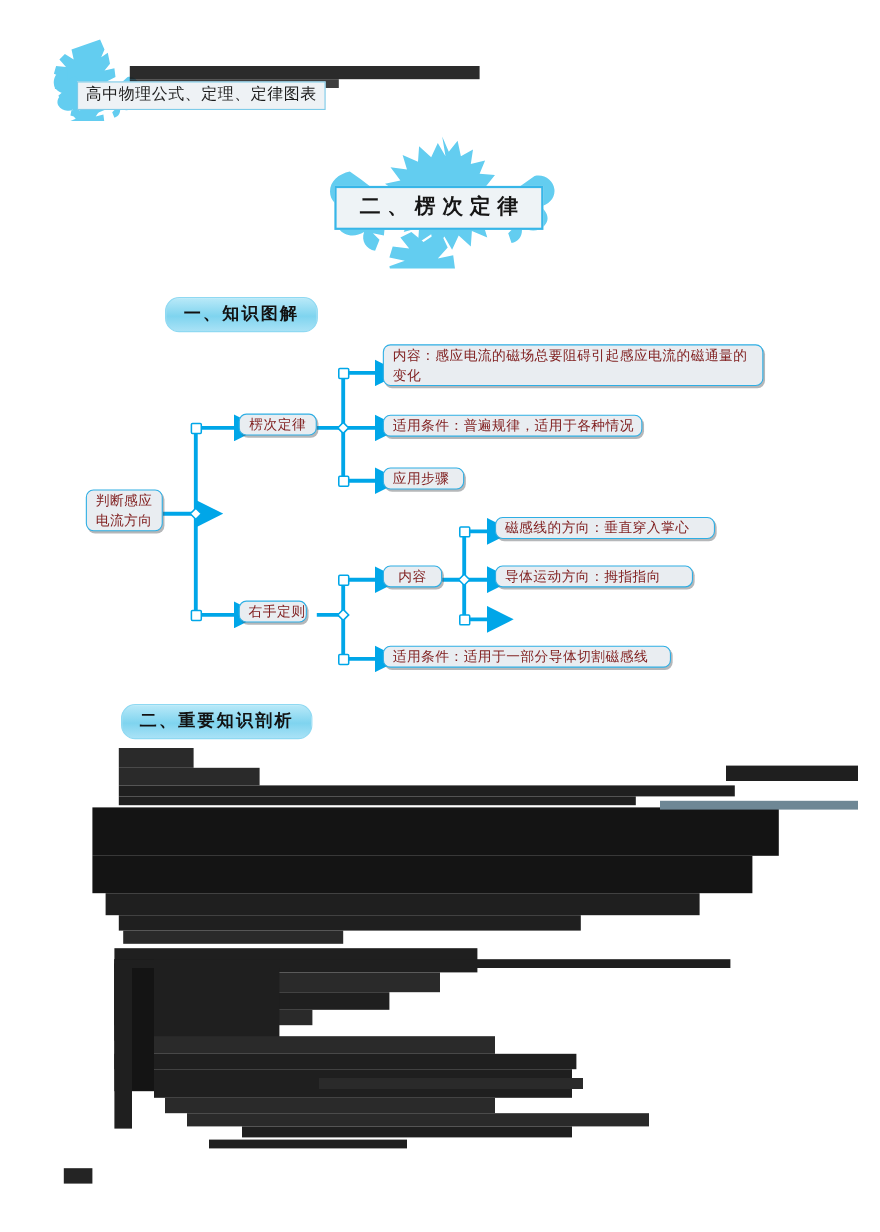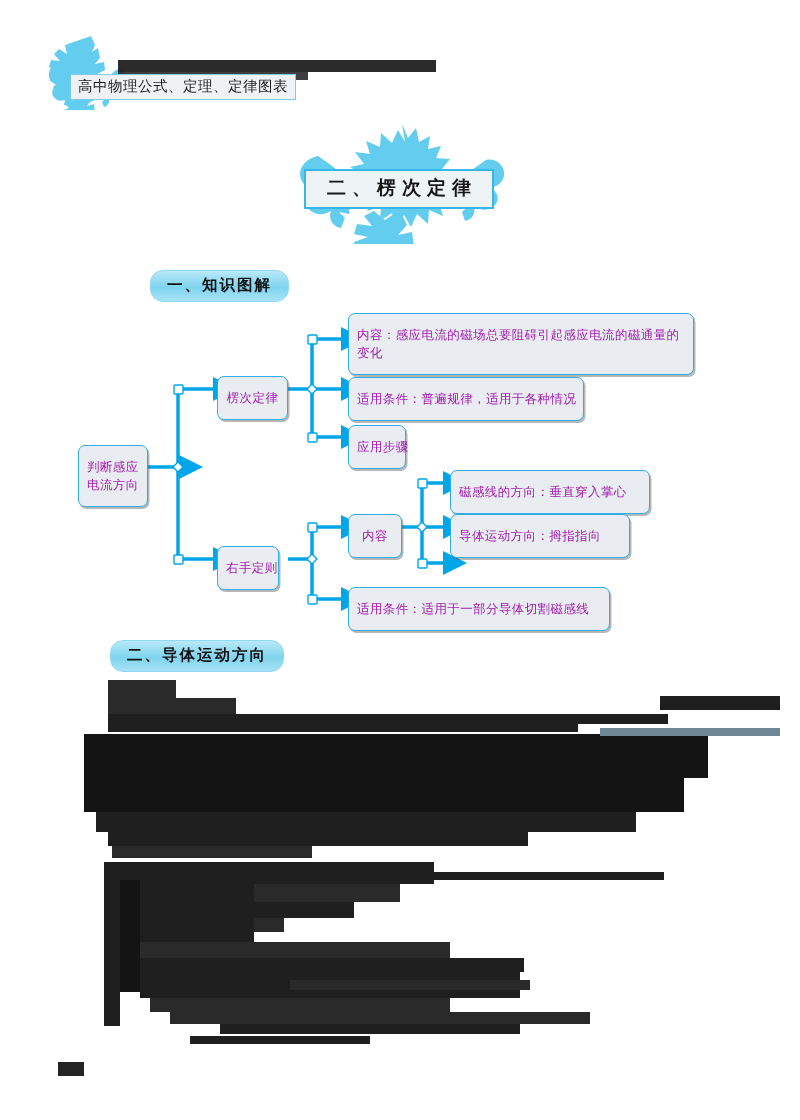--- a/index.html
+++ b/index.html
@@ -114,25 +114,25 @@
     width: 630px; height: 320px;
   }
   #flow svg { position:absolute; left:0; top:0; }
 
   .node {
     position: absolute;
     box-sizing: border-box;
     background: #e9edf1;
     border: 1.6px solid #2eaee4;
     border-radius: 7px;
-    color: #a21caf;
+    color: #7f1d1d;
     font-size: 12.5px;
     line-height: 1.45;
     letter-spacing: .4px;
-    padding: 12px 8px;
+    padding: 0 8px;
     box-shadow: 1.5px 2px 0 rgba(90,95,100,.45);
     white-space: nowrap;
   }
   .node.wrap { white-space: normal; }
 
   
   #body-redact {
     position: absolute;
     left: 0; top: 676px;
     width: 800px; height: 444px;
@@ -184,21 +184,21 @@
           <path d="M204 38 c9 -2 17 4 18 12 1 8 -5 14 -13 16 7 4 9 12 4 17 -5 6 -14 6 -21 1 2 7 -2 14 -9 15 l-3 -9 5 -5 -9 2 -1 -9 9 -2 -11 -5 3 -7 11 2 -8 -6 5 -6 10 3 -7 -7 z"></path>
           <path d="M118 88 l7 15 -9 10 14 -3 2 15 -12 3 13 8 -8 9 -15 -8 3 13 -12 0 -5 -14 -8 9 -8 -8 8 -10 -14 3 -2 -10 14 -5 -14 -3 3 -10 15 2 -8 -10 10 -5 11 9 z"></path>
         </g>
       </svg>
     </div>
     <div id="chapter-title">二、楞次定律</div>
   </div>
 
   <div class="section-head" id="section-1">一、知识图解</div>
 
-  <div class="section-head" id="section-2">二、导体运动方向</div>
+  <div class="section-head" id="section-2">二、重要知识剖析</div>
 
   <div id="flow">
 
     <svg width="630" height="320" viewBox="0 0 630 320" xmlns="http://www.w3.org/2000/svg">
       <defs>
         <marker id="ah" markerWidth="7" markerHeight="7" refX="1" refY="3.5" orient="auto">
           <path d="M0,0 L7,3.5 L0,7 Z" fill="#00a6e8"></path>
         </marker>
       </defs>
       <g stroke="#00a6e8" stroke-width="3.5" fill="none">
@@ -251,21 +251,21 @@
       <span>判断感应</span><br>
       <span>电流方向</span>
     </div>
 
     <div class="node" style="left:147px; top:71px; width:71px; text-align:center;">楞次定律</div>
 
     <div class="node wrap" style="left:278px; top:8px; width:346px;">内容：感应电流的磁场总要阻碍引起感应电流的磁通量的变化</div>
 
     <div class="node" style="left:278px; top:72px; width:236px;">适用条件：普遍规律，适用于各种情况</div>
 
-    <div class="node" style="left:278px; top:120px; width:58px;font-family:Liberation Serif, serif;">应用步骤</div>
+    <div class="node" style="left:278px; top:120px; width:74px;font-family:Liberation Serif, serif;">应用步骤</div>
 
     <div class="node" style="left:147px; top:241px; width:62px; text-align:center;">右手定则</div>
 
     <div class="node" style="left:278px; top:209px; width:54px; text-align:center;">内容</div>
 
     <div class="node" style="left:380px; top:165px; width:200px;">磁感线的方向：垂直穿入掌心</div>
 
     <div class="node" style="left:380px; top:209px; width:180px;">导体运动方向：拇指指向</div>
 
 

